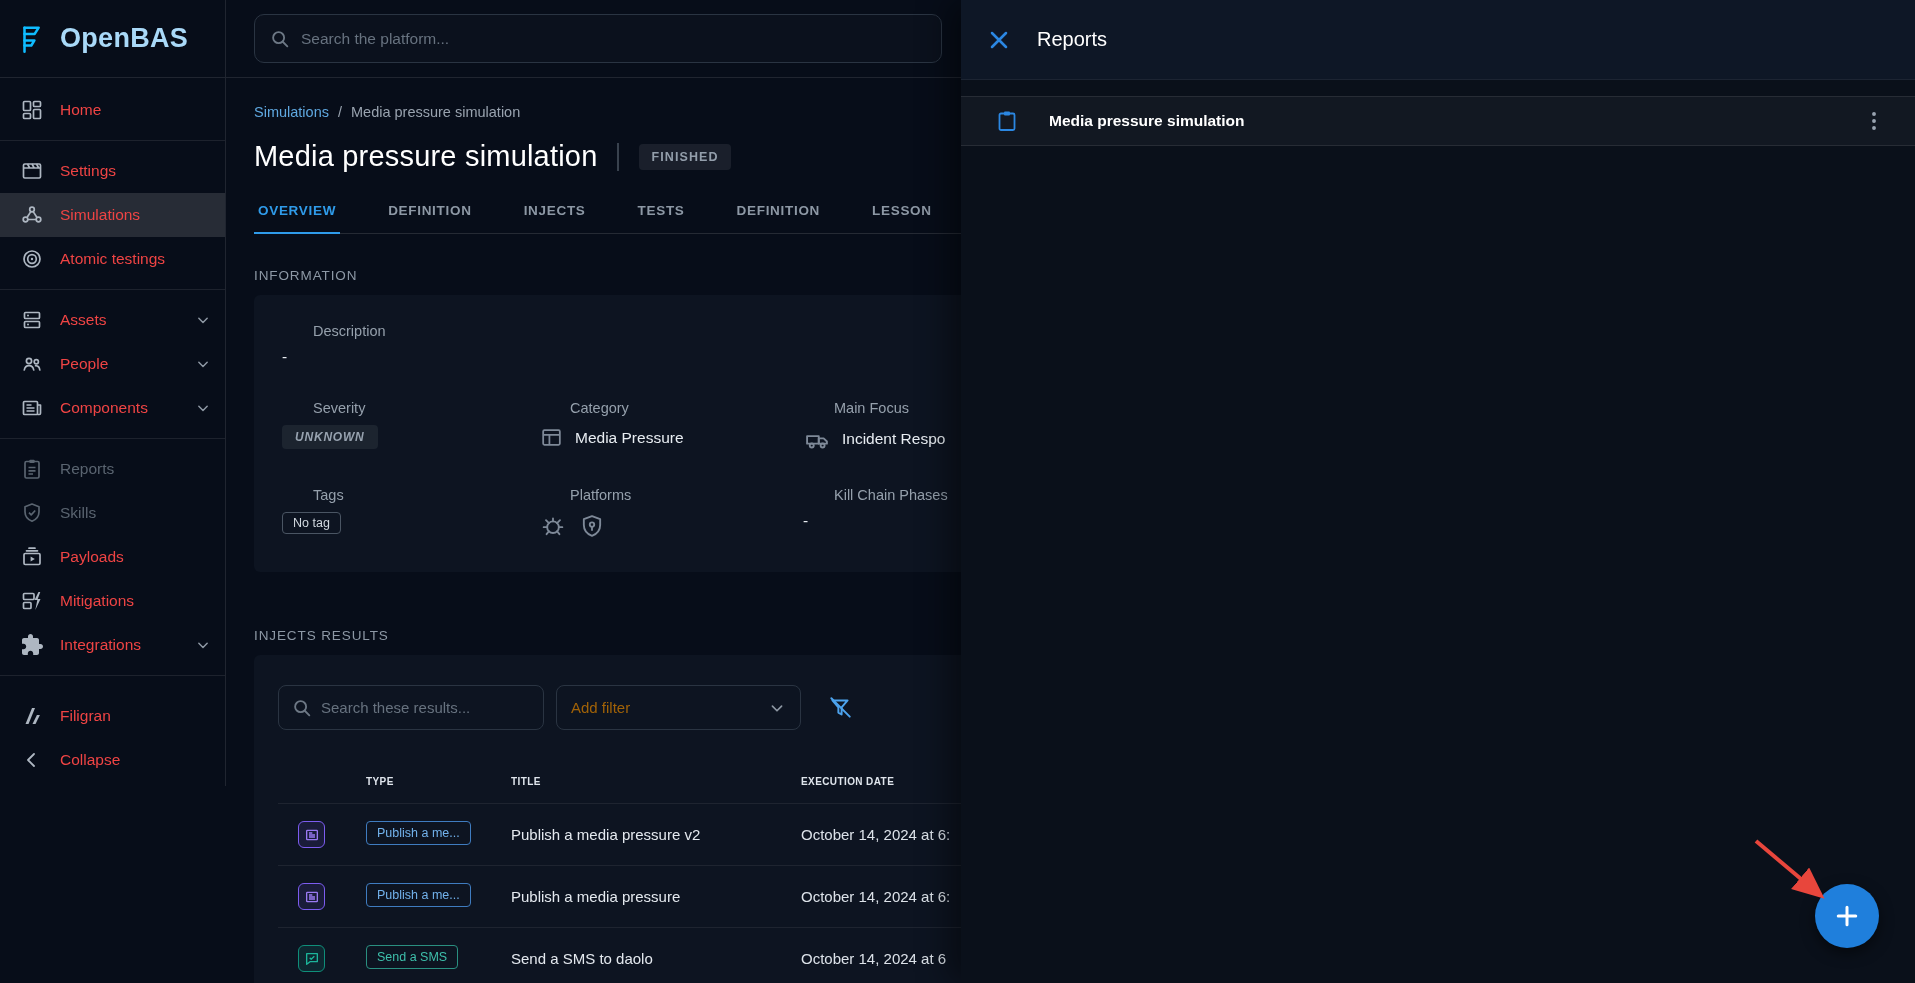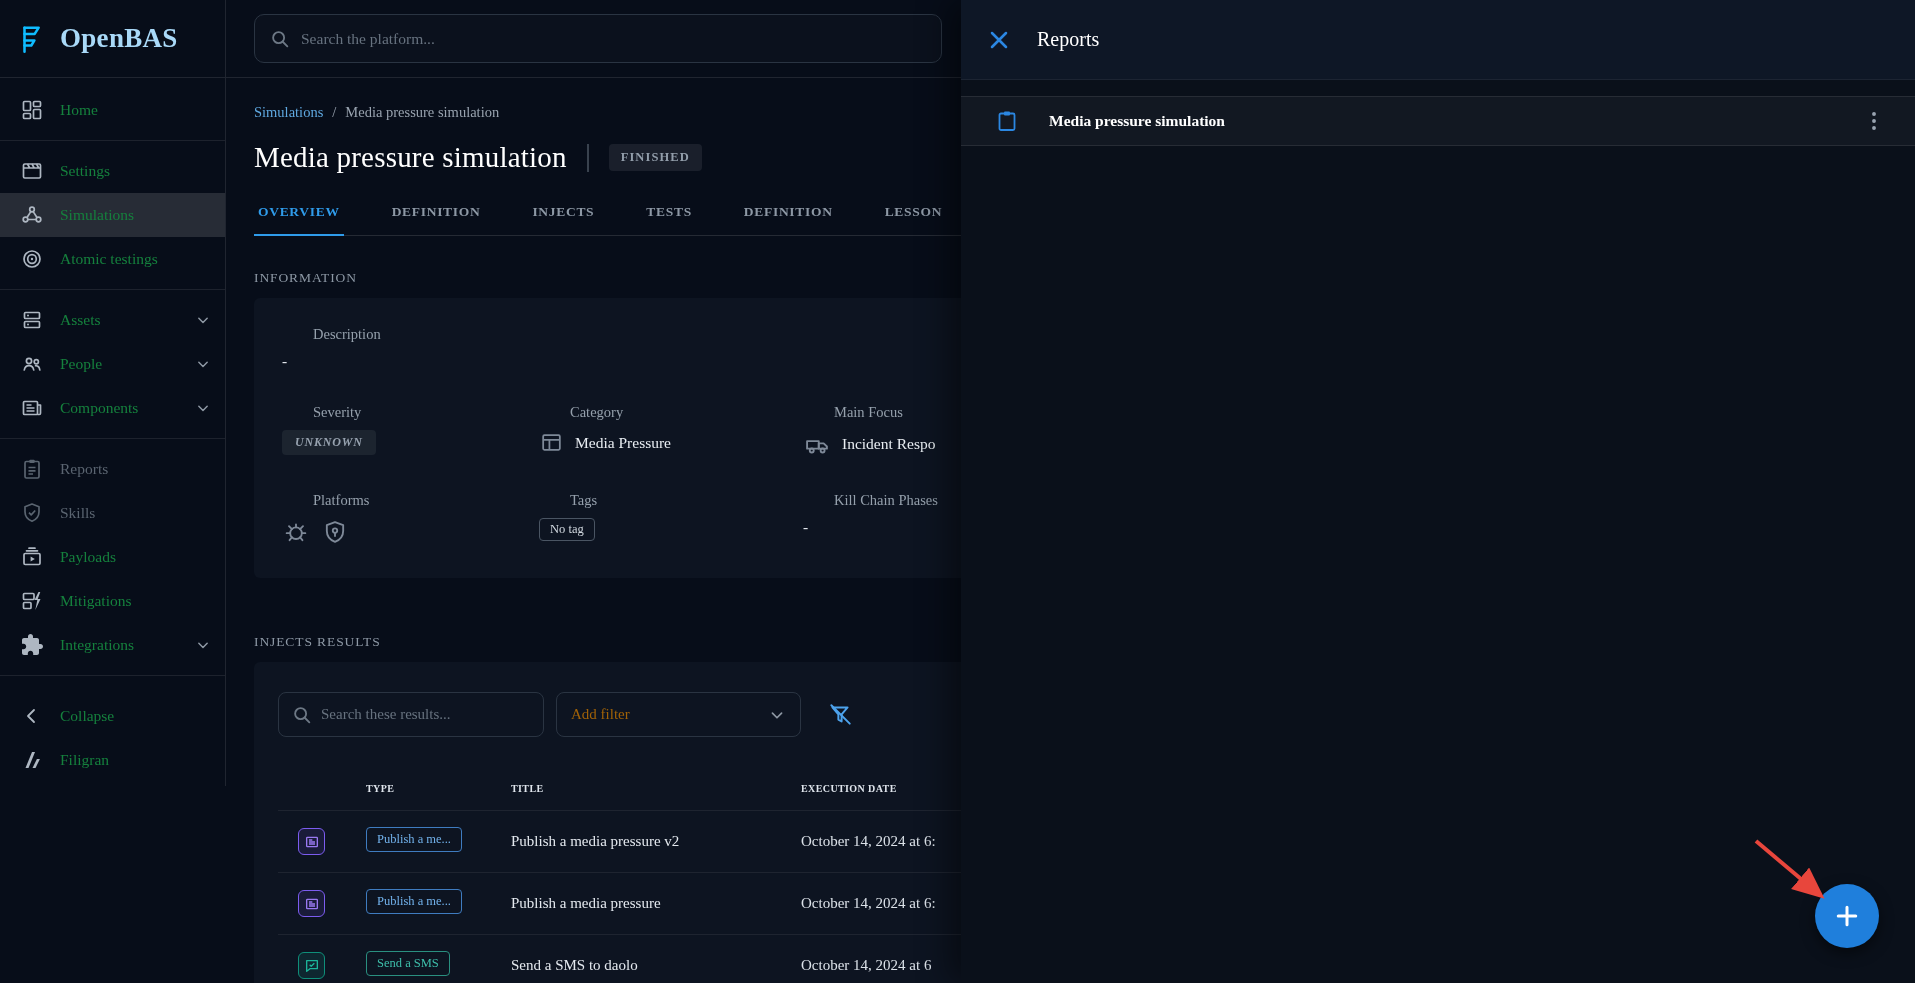--- a/index.html
+++ b/index.html
@@ -1,29 +1,29 @@
 <!DOCTYPE html>
 <html><head>
 <meta charset="utf-8">
 <style>
   * { box-sizing: border-box; margin: 0; padding: 0; }
   html,body { width:1915px; height:983px; overflow:hidden; background:#070d19;
     color:#e6ebf1; font-family:"Liberation Sans", sans-serif; }
-  .app { position:relative; width:1915px; height:786px;font-family:Liberation Serif, serif; }
+  .app { position:relative; width:1915px; height:786px; }
 
   
   .sidebar { position:absolute; left:0; top:0; bottom:0; width:226px; background:#070d19;
     border-right:1px solid rgba(255,255,255,.10); display:flex; flex-direction:column; z-index:5; }
   .logo-row { height:78px; flex:0 0 78px; display:flex; align-items:center; gap:10px;
     padding-left:16px; border-bottom:1px solid rgba(255,255,255,.10); }
   .logo-glyph { width:34px; height:34px; color:#0fbcff; }
   .logo-text { font-size:27px; font-weight:600; color:#a9d9f8; letter-spacing:.3px; }
   .nav { padding-top:10px; flex:1 1 auto; overflow:hidden; }
   .nav-item { height:44px; display:flex; align-items:center; gap:16px; padding:0 12px 0 20px;
-    color:#15803d; font-size:15.5px; cursor:pointer; }
+    color:#ef4444; font-size:15.5px; cursor:pointer; }
   .nav-item.selected { background:rgba(255,255,255,.13); }
   .nav-item.disabled { color:#5a6470; }
   .nicon { width:24px; height:24px; flex:0 0 24px; color:#aeb7c2; display:flex; }
   .nav-item.disabled .nicon { color:#5a6470; }
   .nicon svg, .micon svg, .bicon svg { width:100%; height:100%; }
   .chev { margin-left:auto; width:20px; height:20px; color:#8d97a3; }
   .nav-divider { height:1px; background:rgba(255,255,255,.09); margin:8px 0; }
   .nav-footer { margin-top:auto; padding-bottom:4px; }
 
   
@@ -304,34 +304,34 @@
           <svg viewBox="0 0 24 24" fill="none" stroke="currentColor" stroke-width="1.8" stroke-linecap="round" stroke-linejoin="round">
               <polyline points="7 10 12 15 17 10"></polyline>
             </svg>
         </span>
       </div>
     </nav>
 
     <div class="nav-footer">
       <div class="nav-item">
         <span class="nicon">
-          <svg viewBox="0 0 24 24" fill="none" stroke="currentColor" stroke-width="1.8" stroke-linecap="round" stroke-linejoin="round">
-              <polyline points="14 6 8 12 14 18"></polyline>
-            </svg>
-        </span>
-        <span>Collapse</span>
-      </div>
-      <div class="nav-item">
-        <span class="nicon">
           <svg viewBox="0 0 24 24" fill="currentColor">
             <path d="M5.5 20L12 4h3L8.5 20h-3z"></path>
               <path d="M12.5 20l4.4-9h3l-4.4 9h-3z"></path>
           </svg>
         </span>
         <span>Filigran</span>
+      </div>
+      <div class="nav-item">
+        <span class="nicon">
+          <svg viewBox="0 0 24 24" fill="none" stroke="currentColor" stroke-width="1.8" stroke-linecap="round" stroke-linejoin="round">
+              <polyline points="14 6 8 12 14 18"></polyline>
+            </svg>
+        </span>
+        <span>Collapse</span>
       </div>
     </div>
   </aside>
 
   <header class="topbar">
     <div class="search-box">
       <span class="micon">
         <svg viewBox="0 0 24 24" fill="none" stroke="currentColor" stroke-width="2" stroke-linecap="round">
           <circle cx="10.5" cy="10.5" r="6"></circle>
             <line x1="15" y1="15" x2="20" y2="20"></line>
@@ -397,20 +397,27 @@
           <div class="field-value">
             <span class="bicon big">
               <svg viewBox="0 0 24 24" fill="none" stroke="currentColor" stroke-width="1.6" stroke-linejoin="round">
                 <path d="M3.5 9.5h10V16h-10z"></path>
                   <path d="M13.5 11.5h4.2l2.8 2.6V16h-7z"></path>
                 <circle cx="7.5" cy="17.6" r="1.7"></circle>
                   <circle cx="16.8" cy="17.6" r="1.7"></circle>
               </svg>
             </span>
             <span>Incident Respo</span>
+          </div>
+        </div>
+
+        <div>
+          <div class="field-label">Tags</div>
+          <div class="field-value">
+            <span class="tag-chip">No tag</span>
           </div>
         </div>
 
         <div>
           <div class="field-label">Platforms</div>
           <div class="field-value">
             <span class="bicon big">
               <svg viewBox="0 0 24 24" fill="none" stroke="currentColor" stroke-width="1.6" stroke-linecap="round">
                 <circle cx="12" cy="13" r="5"></circle>
                   <path d="M12 8V5.5M8.5 9.5L6 7M15.5 9.5L18 7M7 13H4M20 13h-3M8.5 16.5L6.5 19M15.5 16.5l2 2.5"></path>
@@ -420,27 +427,20 @@
               <svg viewBox="0 0 24 24" fill="none" stroke="currentColor" stroke-width="1.6" stroke-linejoin="round">
                 <path d="M12 3.5l7 2.6v5c0 4.4-2.9 7.7-7 9.4-4.1-1.7-7-5-7-9.4v-5l7-2.6z"></path>
                 <circle cx="12" cy="10.8" r="1.9"></circle>
                   <path d="M12 12.7V16"></path>
               </svg>
             </span>
           </div>
         </div>
 
         <div>
-          <div class="field-label">Tags</div>
-          <div class="field-value">
-            <span class="tag-chip">No tag</span>
-          </div>
-        </div>
-
-        <div>
           <div class="field-label">Kill Chain Phases</div>
           <div class="field-value">-</div>
         </div>
       </div>
     </div>
 
     <div class="section-label second">INJECTS RESULTS</div>
 
     <div class="paper injects-card">
       <div class="controls">

